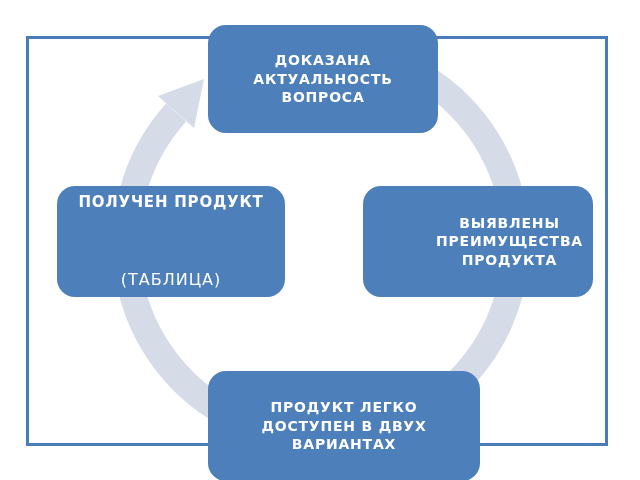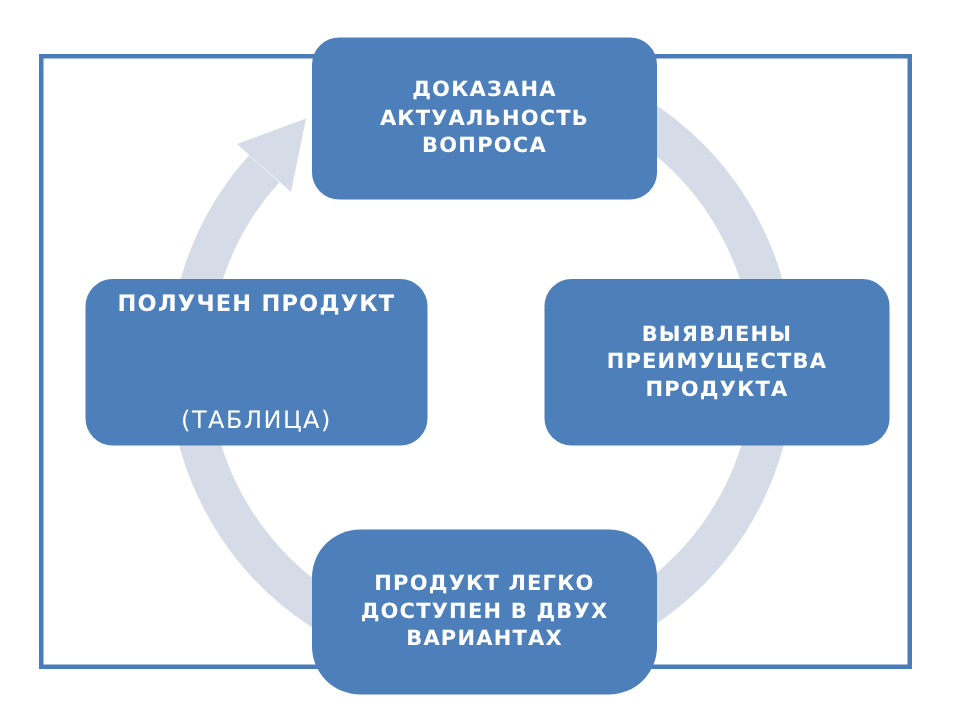--- a/index.html
+++ b/index.html
@@ -44,22 +44,22 @@
     padding: 6px 10px;
   }
   .node-label {
     font-weight: bold;
     font-size: 14px;
     line-height: 1.32;
     letter-spacing: 0.8px;
     white-space: pre-line;
   }
   .node-top    { left: 208px; top: 25px;  width: 230px; height: 108px; }
-  .node-right  { left: 363px; top: 186px; width: 230px; height: 111px; }
-  .node-bottom { left: 208px; top: 353px; width: 230px; height: 110px; border-radius: 32px; }
+  .node-right  { left: 363px; top: 186px; width: 230px; height: 111px; align-items: flex-end; }
+  .node-bottom { left: 208px; top: 371px; width: 272px; height: 110px; }
   .node-left   { left: 57px;  top: 186px; width: 228px; height: 111px; justify-content: space-between; }
   .node-title {
     font-weight: bold;
     font-size: 15px;
     line-height: 1.4;
     letter-spacing: 0.8px;
   }
   .node-subtitle {
     font-weight: normal;
     font-size: 16px;

